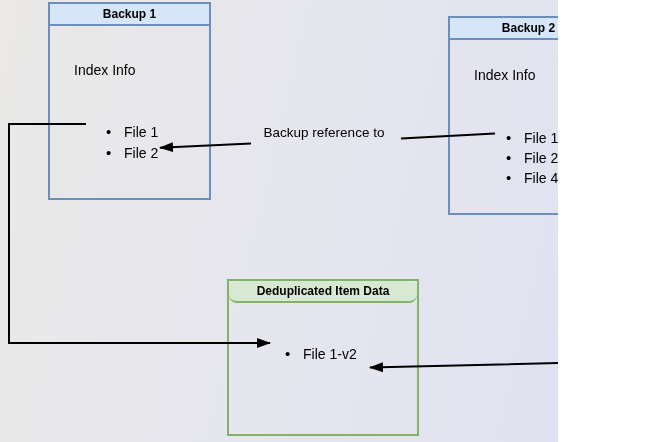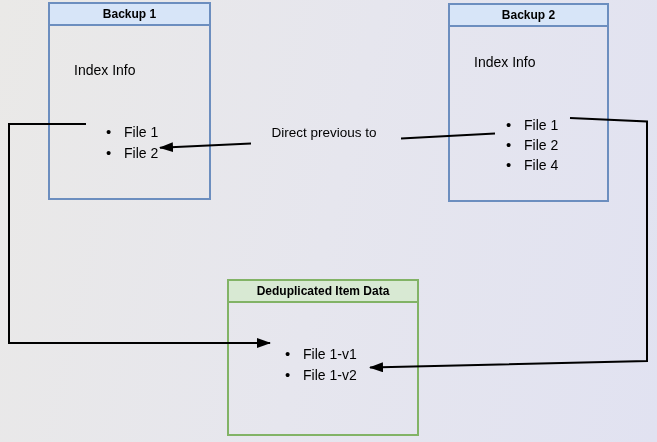--- a/index.html
+++ b/index.html
@@ -1,20 +1,20 @@
 <!DOCTYPE html>
 <html><head>
 <meta charset="utf-8">
 <style>
   html, body { margin: 0; padding: 0; }
   body { font-family: "Liberation Sans", sans-serif; }
 
   .stage {
     position: relative;
-    width: 657px;
+    width: 558px;
     height: 442px;
     overflow: hidden;
     background: linear-gradient(103deg, #eae9e7 0%, #e6e6ee 50%, #e1e2f1 100%);
   }
 
   .box {
     position: absolute;
     box-sizing: border-box;
     border: 2px solid #6c8ebf;
     background: transparent;
@@ -26,24 +26,24 @@
     box-sizing: border-box;
     height: 22px;
     display: flex;
     align-items: center;
     justify-content: center;
     font-size: 12px;
     font-weight: bold;
     color: #000;
   }
   .blue  .box-header { background: #d7e5f8; border-bottom: 2px solid #6c8ebf; }
-  .green .box-header { background: #d8e9d3; border-bottom: 2px solid #82b366; }
+  .green .box-header { background: #d8e9d3; border-bottom: 2px solid #82b366; border-radius: 8px; }
 
   #backup1 { left: 48px;  top: 2px;   width: 163px; height: 198px; }
-  #backup2 { left: 448px; top: 3px;   width: 161px; height: 199px; }
+  #backup2 { left: 448px; top: 16px;   width: 161px; height: 199px; }
   #dedup   { left: 227px; top: 279px; width: 192px; height: 157px; }
 
   .index-label {
     position: absolute;
     left: 24px;
     font-size: 14px;
     line-height: 17px;
     color: #000;
     white-space: nowrap;
   }
@@ -115,27 +115,26 @@
     <ul class="file-list">
       <li>File 1</li>
       <li>File 2</li>
       <li>File 4</li>
     </ul>
   </div>
 
   <div class="box green" id="dedup">
     <div class="box-header">Deduplicated Item Data</div>
     <ul class="file-list">
-      <li>File 1-v1</li>
       <li>File 1-v2</li>
     </ul>
   </div>
 
   <div class="annotation">
-    <div>Direct previous to</div>
+    <div>Backup reference to</div>
   </div>
 
   <svg class="wires" viewBox="0 0 657 442">
     <defs>
       <marker id="arrowhead" viewBox="0 0 14 10" refX="13" refY="5" markerWidth="14" markerHeight="10" orient="auto" markerUnits="userSpaceOnUse">
         <path d="M0,0 L14,5 L0,10 z" fill="#000"></path>
       </marker>
     </defs>
 
     <polyline points="86,124 9,124 9,343 270,343" marker-end="url(#arrowhead)"></polyline>

